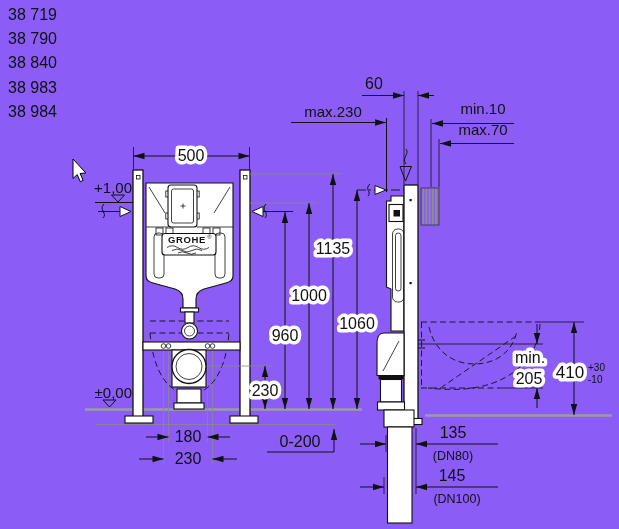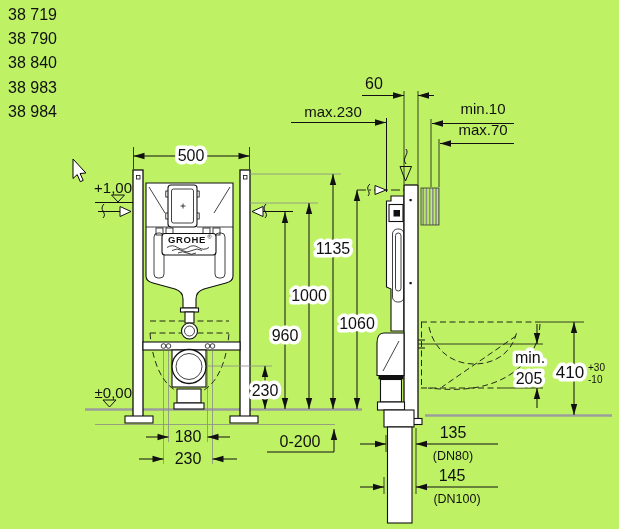--- a/index.html
+++ b/index.html
@@ -1,16 +1,16 @@
 <!DOCTYPE html>
 <html><head>
 <meta charset="utf-8">
 <style>
   html,body{margin:0;padding:0;background:#fff;}
-  #stage{position:relative;width:619px;height:529px;background:#bef264;overflow:hidden;}
+  #stage{position:relative;width:619px;height:529px;background:#8b5cf6;overflow:hidden;}
   .t{font-family:"Liberation Sans",sans-serif;fill:#111;}
   .s16{font-size:16px}.s15{font-size:15px}.s17{font-size:17px}.s12{font-size:12.5px}.s10{font-size:10px}
   .mid{text-anchor:middle}.end{text-anchor:end}
   .halo{paint-order:stroke;stroke:#fff;stroke-width:7px;stroke-linejoin:round;}
   .ln{stroke:#111;stroke-width:1;fill:none}
   .thin{stroke:#111;stroke-width:.8;fill:none}
   .ref{stroke:#8a8a8a;stroke-width:.8;fill:none}
   .shape{fill:#fff;stroke:#111;stroke-width:1.1}
   .shape2{fill:#fff;stroke:#111;stroke-width:1.3}
   .nofill{fill:none;stroke:#111;stroke-width:1}

